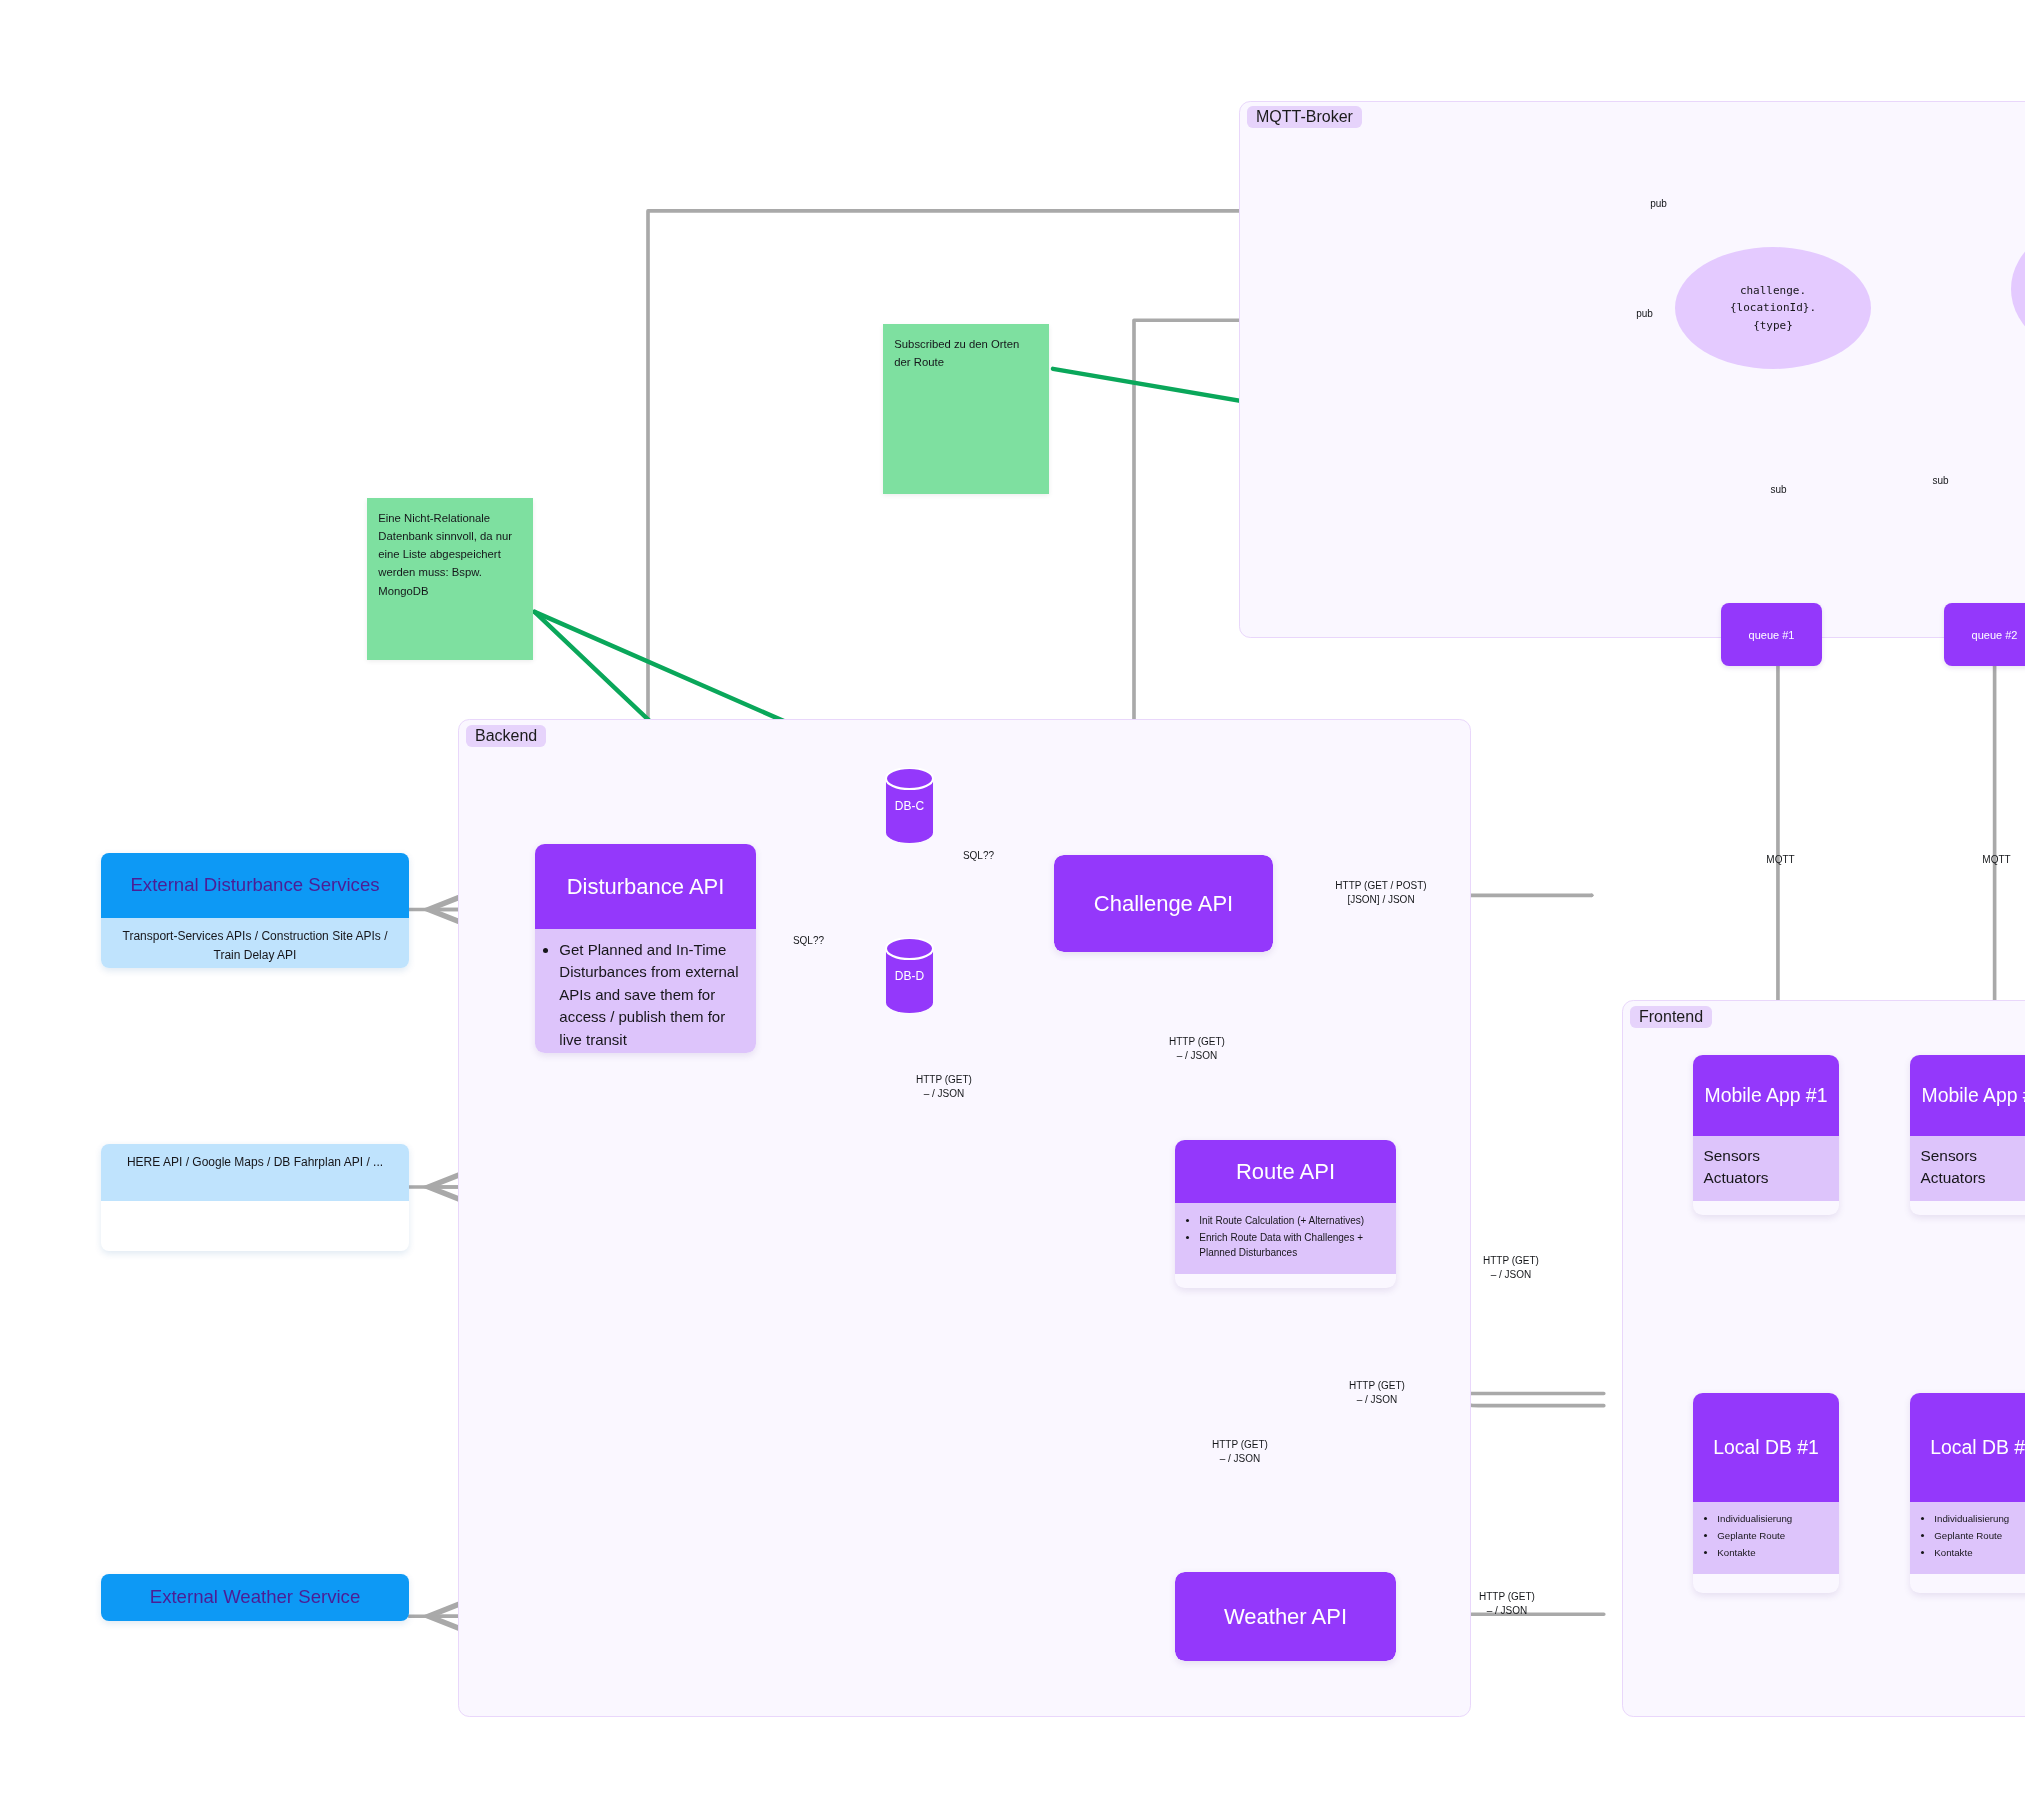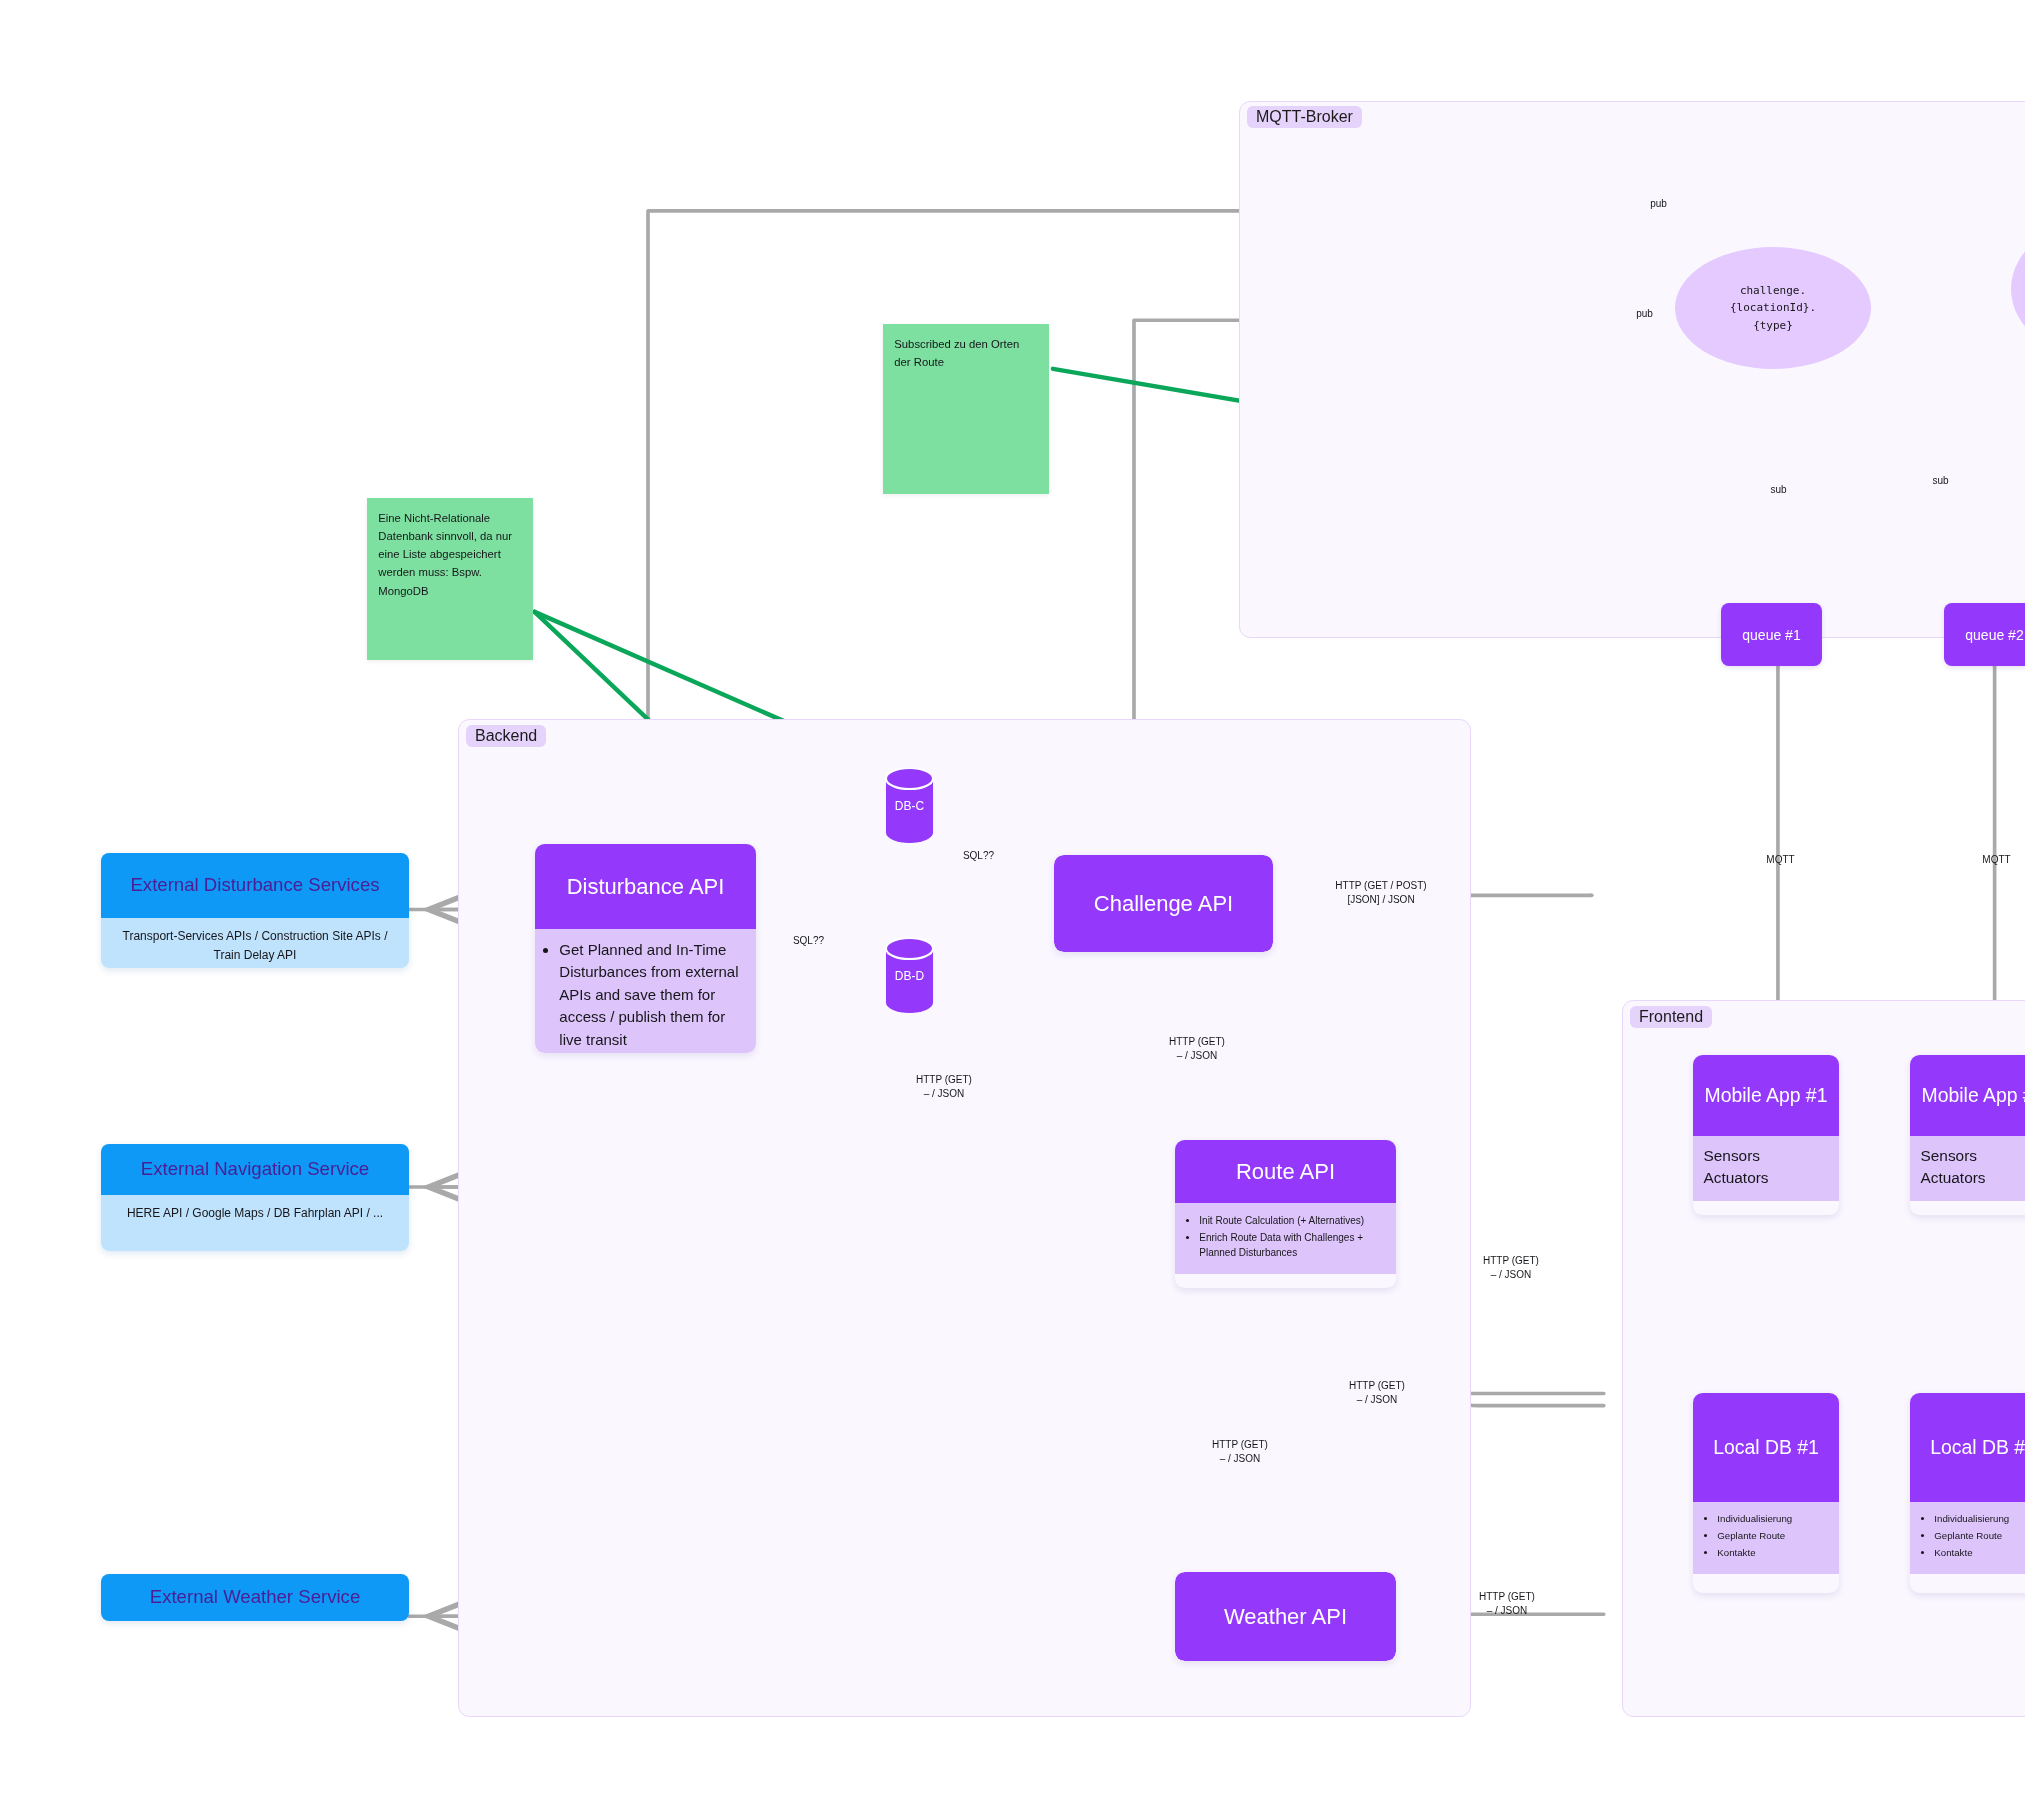--- a/index.html
+++ b/index.html
@@ -35,21 +35,21 @@
     padding:9.7px 10.5px 11.3px 10.5px;box-sizing:border-box;
   }
   .card .body ul{margin:0;padding-left:13.8px;}
   .card .body li{margin:0 0 2.4px 0;}
   .card.plain .head{border-radius:9.7px;}
 
   
   .queue{
     position:absolute;background:#9438fb;color:#fff;border-radius:8px;
     display:flex;align-items:center;justify-content:center;
-    font-size:14px;box-shadow:0 2px 5.7px rgba(60,20,120,.12);
+    font-size:11px;box-shadow:0 2px 5.7px rgba(60,20,120,.12);
   }
 
   
   .ext{position:absolute;border-radius:8px;overflow:hidden;
        box-shadow:0 2.4px 7.3px rgba(10,80,160,.12);}
   .ext .head{background:#0d99f5;color:#4c1d95;display:flex;align-items:center;
              justify-content:center;text-align:center;font-size:18.6px;line-height:1.3;
              padding:6.5px 5.7px;box-sizing:border-box;}
   .ext .body{background:#bfe3fd;color:#17161a;text-align:center;font-size:12px;
              line-height:1.55;padding:9px 10.5px;box-sizing:border-box;}
@@ -258,21 +258,20 @@
 – / JSON</div>
   <div class="lab" style="left:1440px;top:1590px;width:134px;">HTTP (GET)
 – / JSON</div>
 
   <div class="ext" style="left:101px;top:853px;width:308px;height:115px;">
     <div class="head" style="height:65px;">External Disturbance Services</div>
     <div class="body" style="height:51px;">Transport-Services APIs / Construction Site APIs / Train Delay API</div>
   </div>
 
   <div class="ext" style="left:101px;top:1144px;width:308px;height:107px;">
-    <div class="head" style="height:51px;">External Navigation Service</div>
     <div class="body" style="height:57px;">HERE API / Google Maps / DB Fahrplan API / ...</div>
   </div>
 
   <div class="ext" style="left:101px;top:1574px;width:308px;height:47px;">
     <div class="head" style="height:47px;">External Weather Service</div>
   </div>
 
   <div class="group" style="left:1622px;top:1000px;width:766px;height:715px;"></div>
   <div class="group-label" style="left:1630px;top:1006px;">Frontend</div>
 

